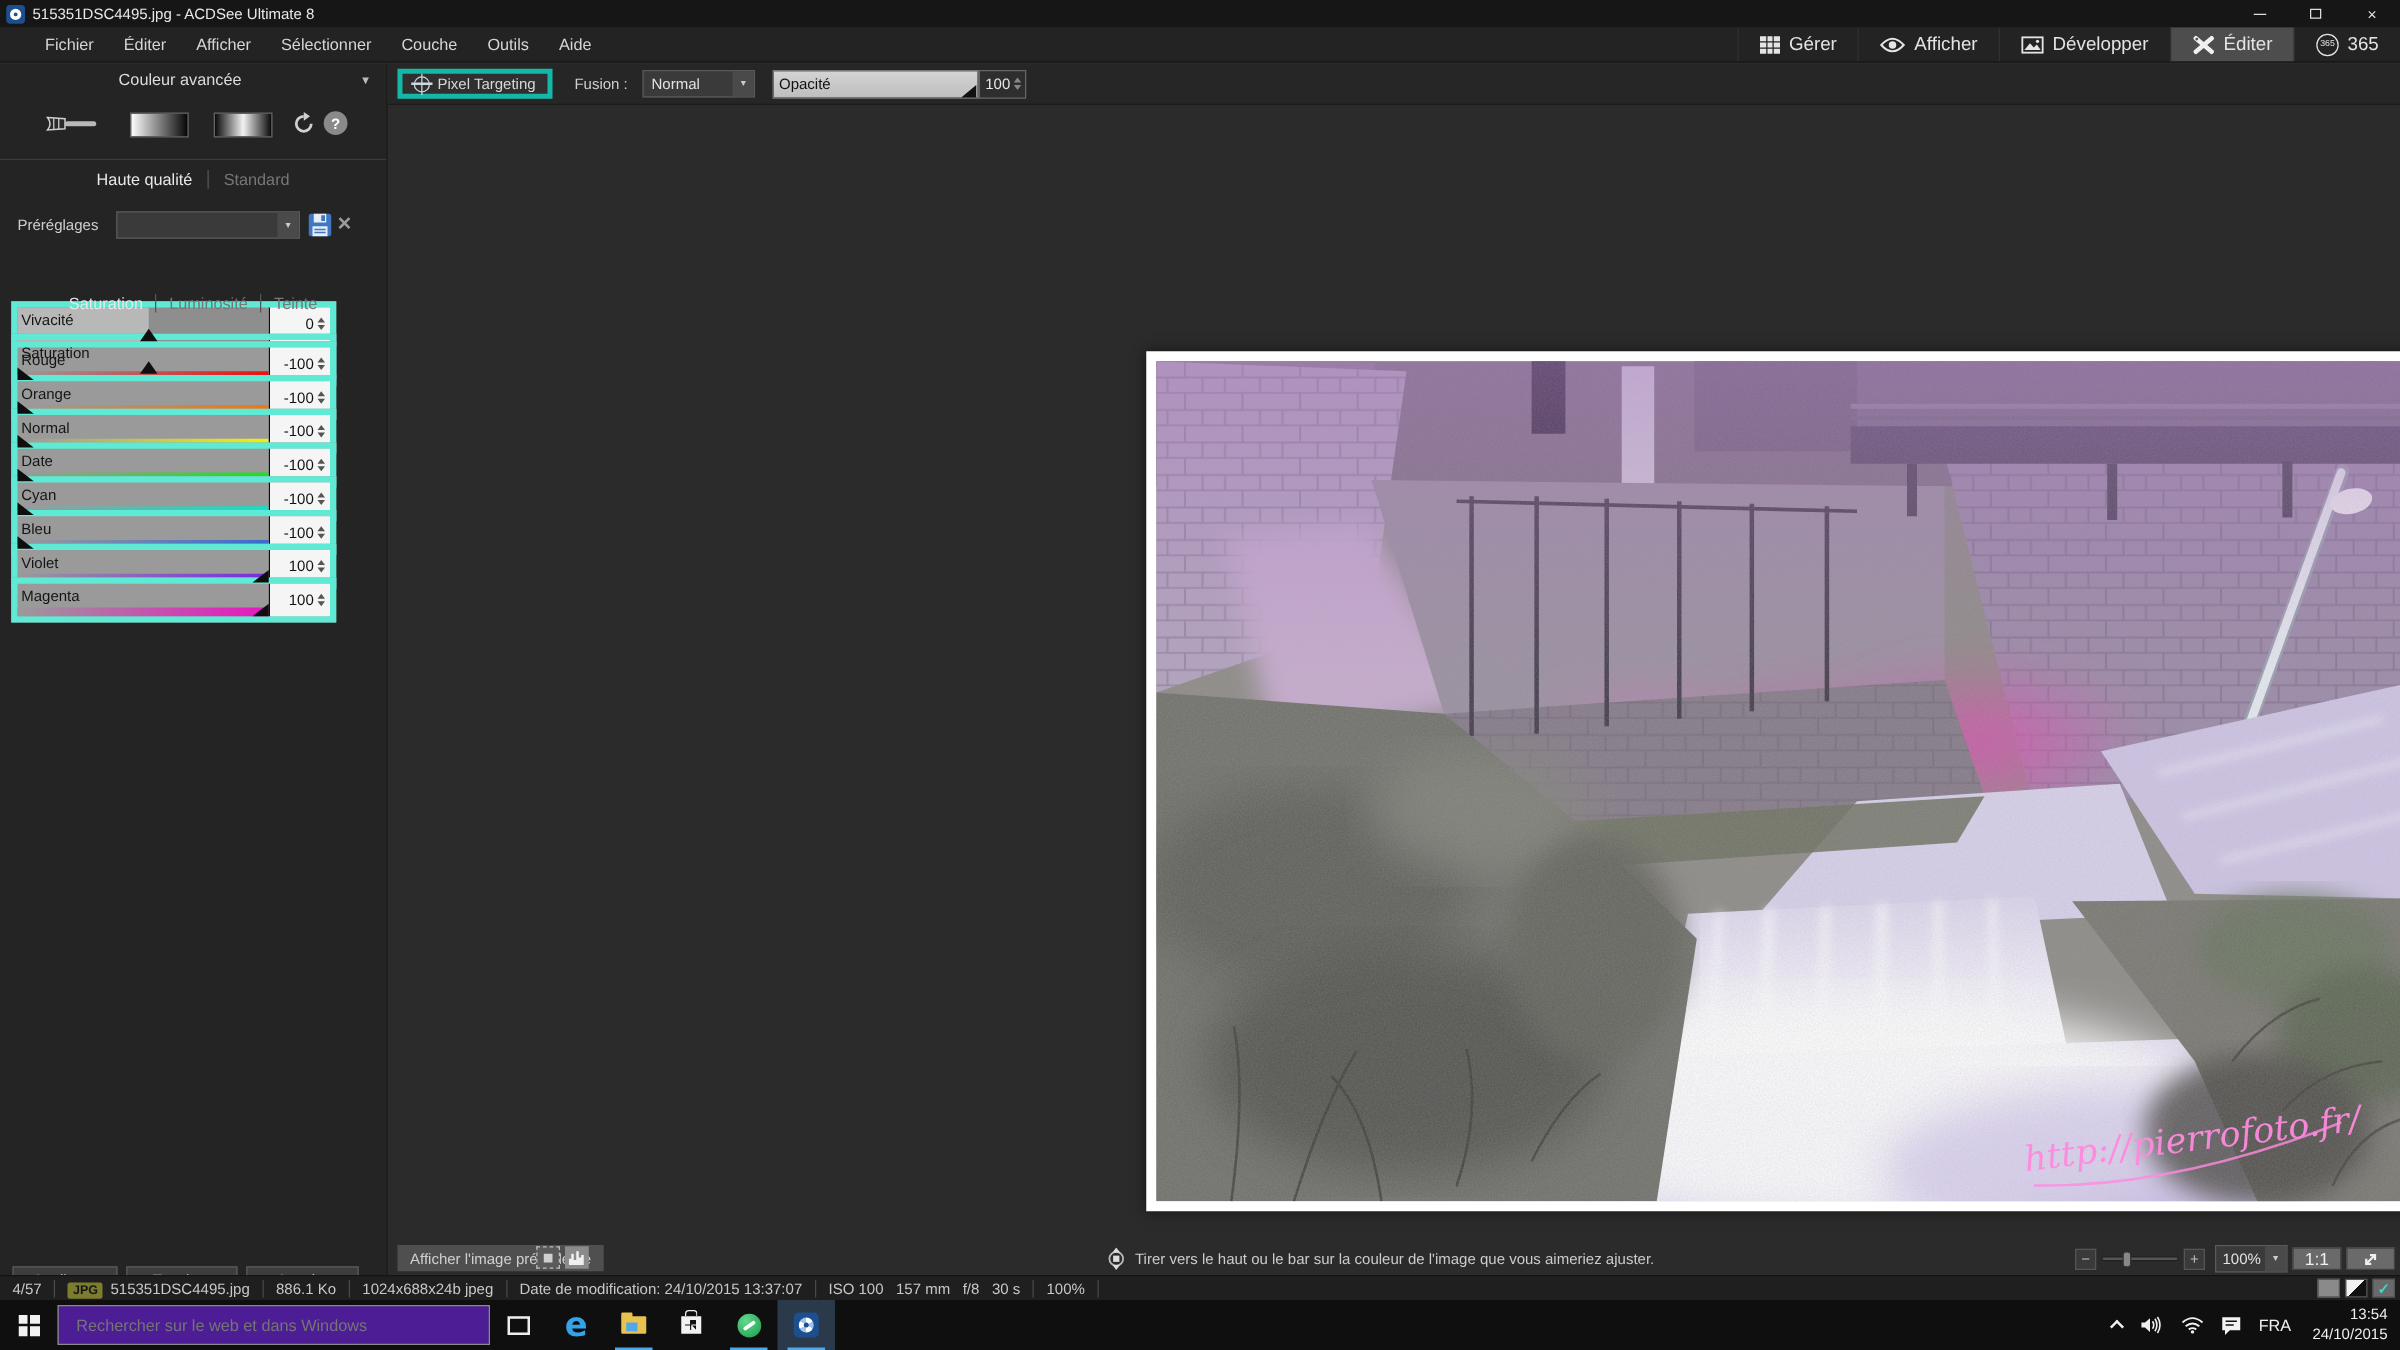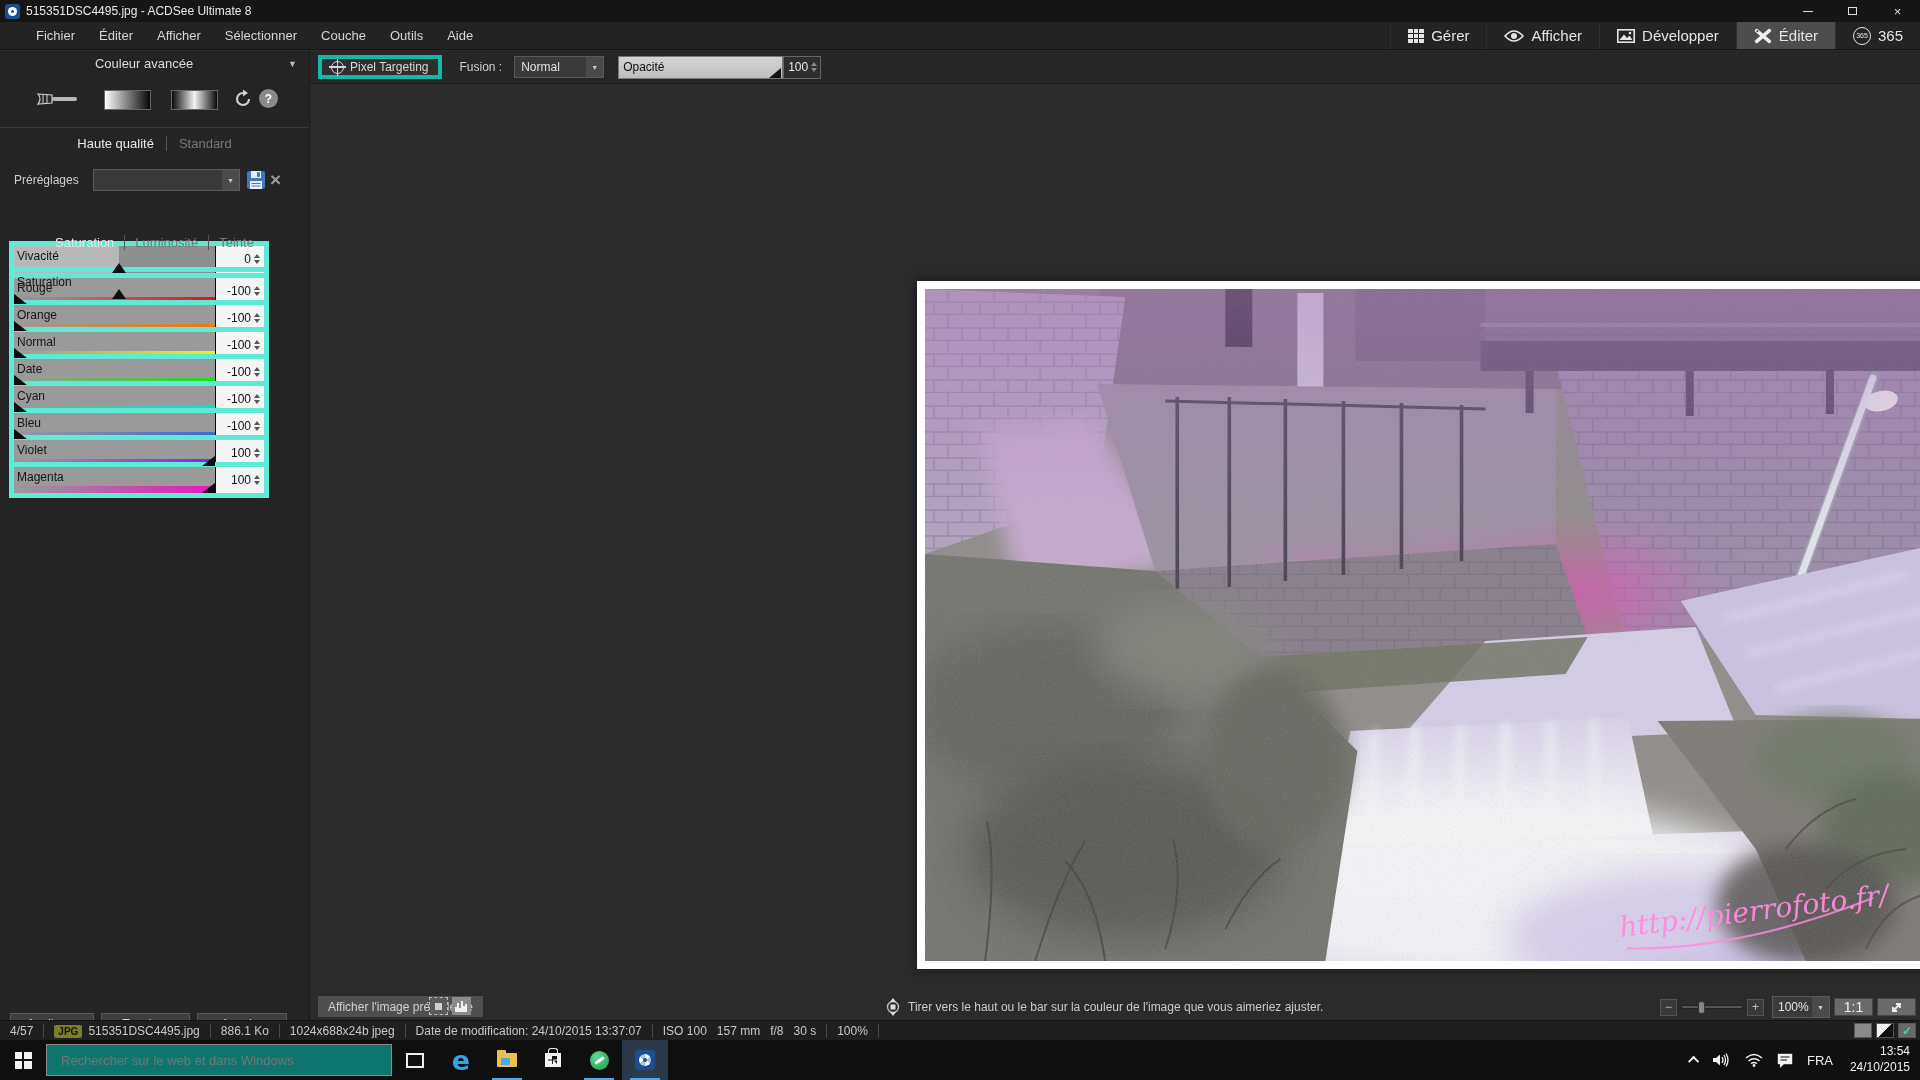--- a/index.html
+++ b/index.html
@@ -122,21 +122,21 @@
   .sb-sq { width:18px; height:15px; border:1px solid #555; display:flex; align-items:center; justify-content:center; }
   .sb-sq.gray { background:#8a8a8a; }
   .sb-sq.split { background:linear-gradient(135deg,#f2f2f2 49%,#111 51%); }
   .sb-sq.check { background:#6a6a6a; color:#3ed9c4; font-size:12px; font-weight:bold; }
 
   
   .taskbar { position:absolute; left:0; top:1040px; width:100%; height:40px; background:#0f0f0f; display:flex; align-items:stretch; }
   .start-btn { width:46px; display:flex; align-items:center; justify-content:center; }
   .win-logo { width:17px; height:17px; display:grid; grid-template-columns:1fr 1fr; grid-template-rows:1fr 1fr; gap:2px; }
   .win-logo span { background:#f2f2f2; }
-  .search-box { width:346px; margin:4px 0; background:#0f766e; border:1px solid #8a8a8a; display:flex; align-items:center; }
+  .search-box { width:346px; margin:4px 0; background:#4c1d95; border:1px solid #8a8a8a; display:flex; align-items:center; }
   .search-box input { flex:1; background:transparent; border:none; outline:none; color:#c8c8c8; font-size:13px; padding-left:14px; font-family:"Liberation Sans",sans-serif; }
   .tb-ico { width:46px; display:flex; align-items:center; justify-content:center; position:relative; }
   .tb-ico.running::after { content:""; position:absolute; left:8px; right:8px; bottom:0; height:2px; background:#4fa8e8; }
   .tb-ico.focused { background:#2a3a4a; }
   .taskview-ico { width:18px; height:15px; border:2px solid #eee; position:relative; background:transparent; }
   .edge-e { color:#35a3e8; font-size:27px; font-weight:bold; font-family:"DejaVu Sans",sans-serif; line-height:1; }
   .folder-ico { position:relative; width:20px; height:14px; background:#e8c14f; border-radius:1px; }
   .folder-ico::before { content:""; position:absolute; left:0; top:-3px; width:9px; height:4px; background:#e8c14f; border-radius:1px 1px 0 0; }
   .folder-ico::after { content:""; position:absolute; left:4px; top:5px; width:9px; height:7px; background:#4fa8e8; }
   .store-ico { position:relative; width:16px; height:14px; background:#f2f2f2; }

